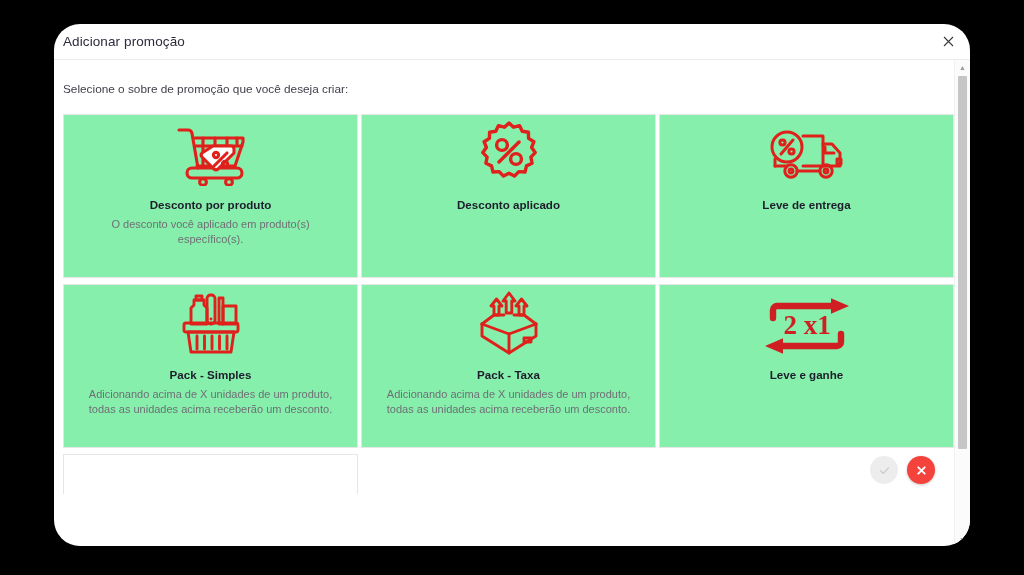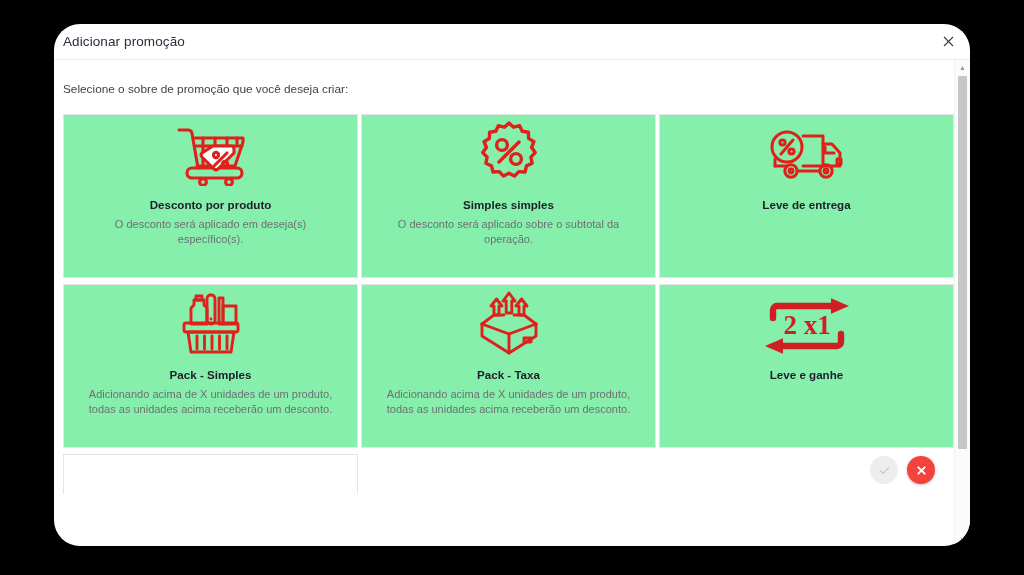--- a/index.html
+++ b/index.html
@@ -248,34 +248,33 @@
                 <path d="M19 44 h45 a5 5 0 0 1 0 10 h-45 a5 5 0 0 1 0 -10 z"></path>
                 <circle cx="30" cy="58" r="3.4"></circle>
                 <circle cx="56" cy="58" r="3.4"></circle>
                 <path d="M40 22 h18 a3 3 0 0 1 3 3 v4 l-16 16 a3 3 0 0 1 -4 0 l-12 -12 a3 3 0 0 1 0 -4 z" fill="#ffffff"></path>
                 <circle cx="43" cy="31" r="2.6"></circle>
                 <circle cx="52" cy="40" r="2.6"></circle>
                 <path d="M41 42 L54 29"></path>
               </svg>
             </div>
             <div class="card-title">Desconto por produto</div>
-            <div class="card-desc">O desconto será aplicado em deseja(s) específico(s).</div>
+            <div class="card-desc">O desconto você aplicado em produto(s) específico(s).</div>
           </div>
 
           <div class="card">
             <div class="card-icon">
               <svg width="66" height="66" viewBox="0 0 66 66" fill="none" stroke="#e0201b" stroke-width="3.4" stroke-linecap="round" stroke-linejoin="round">
                 <path d="M33 3 l4.6 4.2 l6-1.6 l2.6 5.7 l6.2 .9 l.2 6.2 l5.3 3.3 l-2.3 5.8 l3.6 5.1 l-4.3 4.5 l1.2 6.1 l-5.6 2.7 l-1.5 6.1 l-6.2 -.4 l-4.3 4.5 l-5.5 -2.9 l-5.5 2.9 l-4.3 -4.5 l-6.2 .4 l-1.5 -6.1 l-5.6 -2.7 l1.2 -6.1 l-4.3 -4.5 l3.6 -5.1 l-2.3 -5.8 l5.3 -3.3 l.2 -6.2 l6.2 -.9 l2.6 -5.7 l6 1.6 z"></path>
                 <circle cx="26" cy="25" r="5.4"></circle>
                 <circle cx="40" cy="39" r="5.4"></circle>
                 <path d="M43 22 L23 42"></path>
               </svg>
             </div>
-            <div class="card-title">Simples simples</div>
-            <div class="card-desc">O desconto será aplicado sobre o subtotal da operação.</div>
+            <div class="card-title">Desconto aplicado</div>
           </div>
 
           <div class="card">
             <div class="card-icon">
               <svg width="80" height="58" viewBox="0 0 80 58" fill="none" stroke="#e0201b" stroke-width="3" stroke-linecap="round" stroke-linejoin="round">
                 <circle cx="20" cy="19" r="15"></circle>
                 <circle cx="15.5" cy="14.5" r="2.6"></circle>
                 <circle cx="24.5" cy="23.5" r="2.6"></circle>
                 <path d="M26 12 L14 26"></path>
                 <path d="M36 8 h20 v30 h-20"></path>

